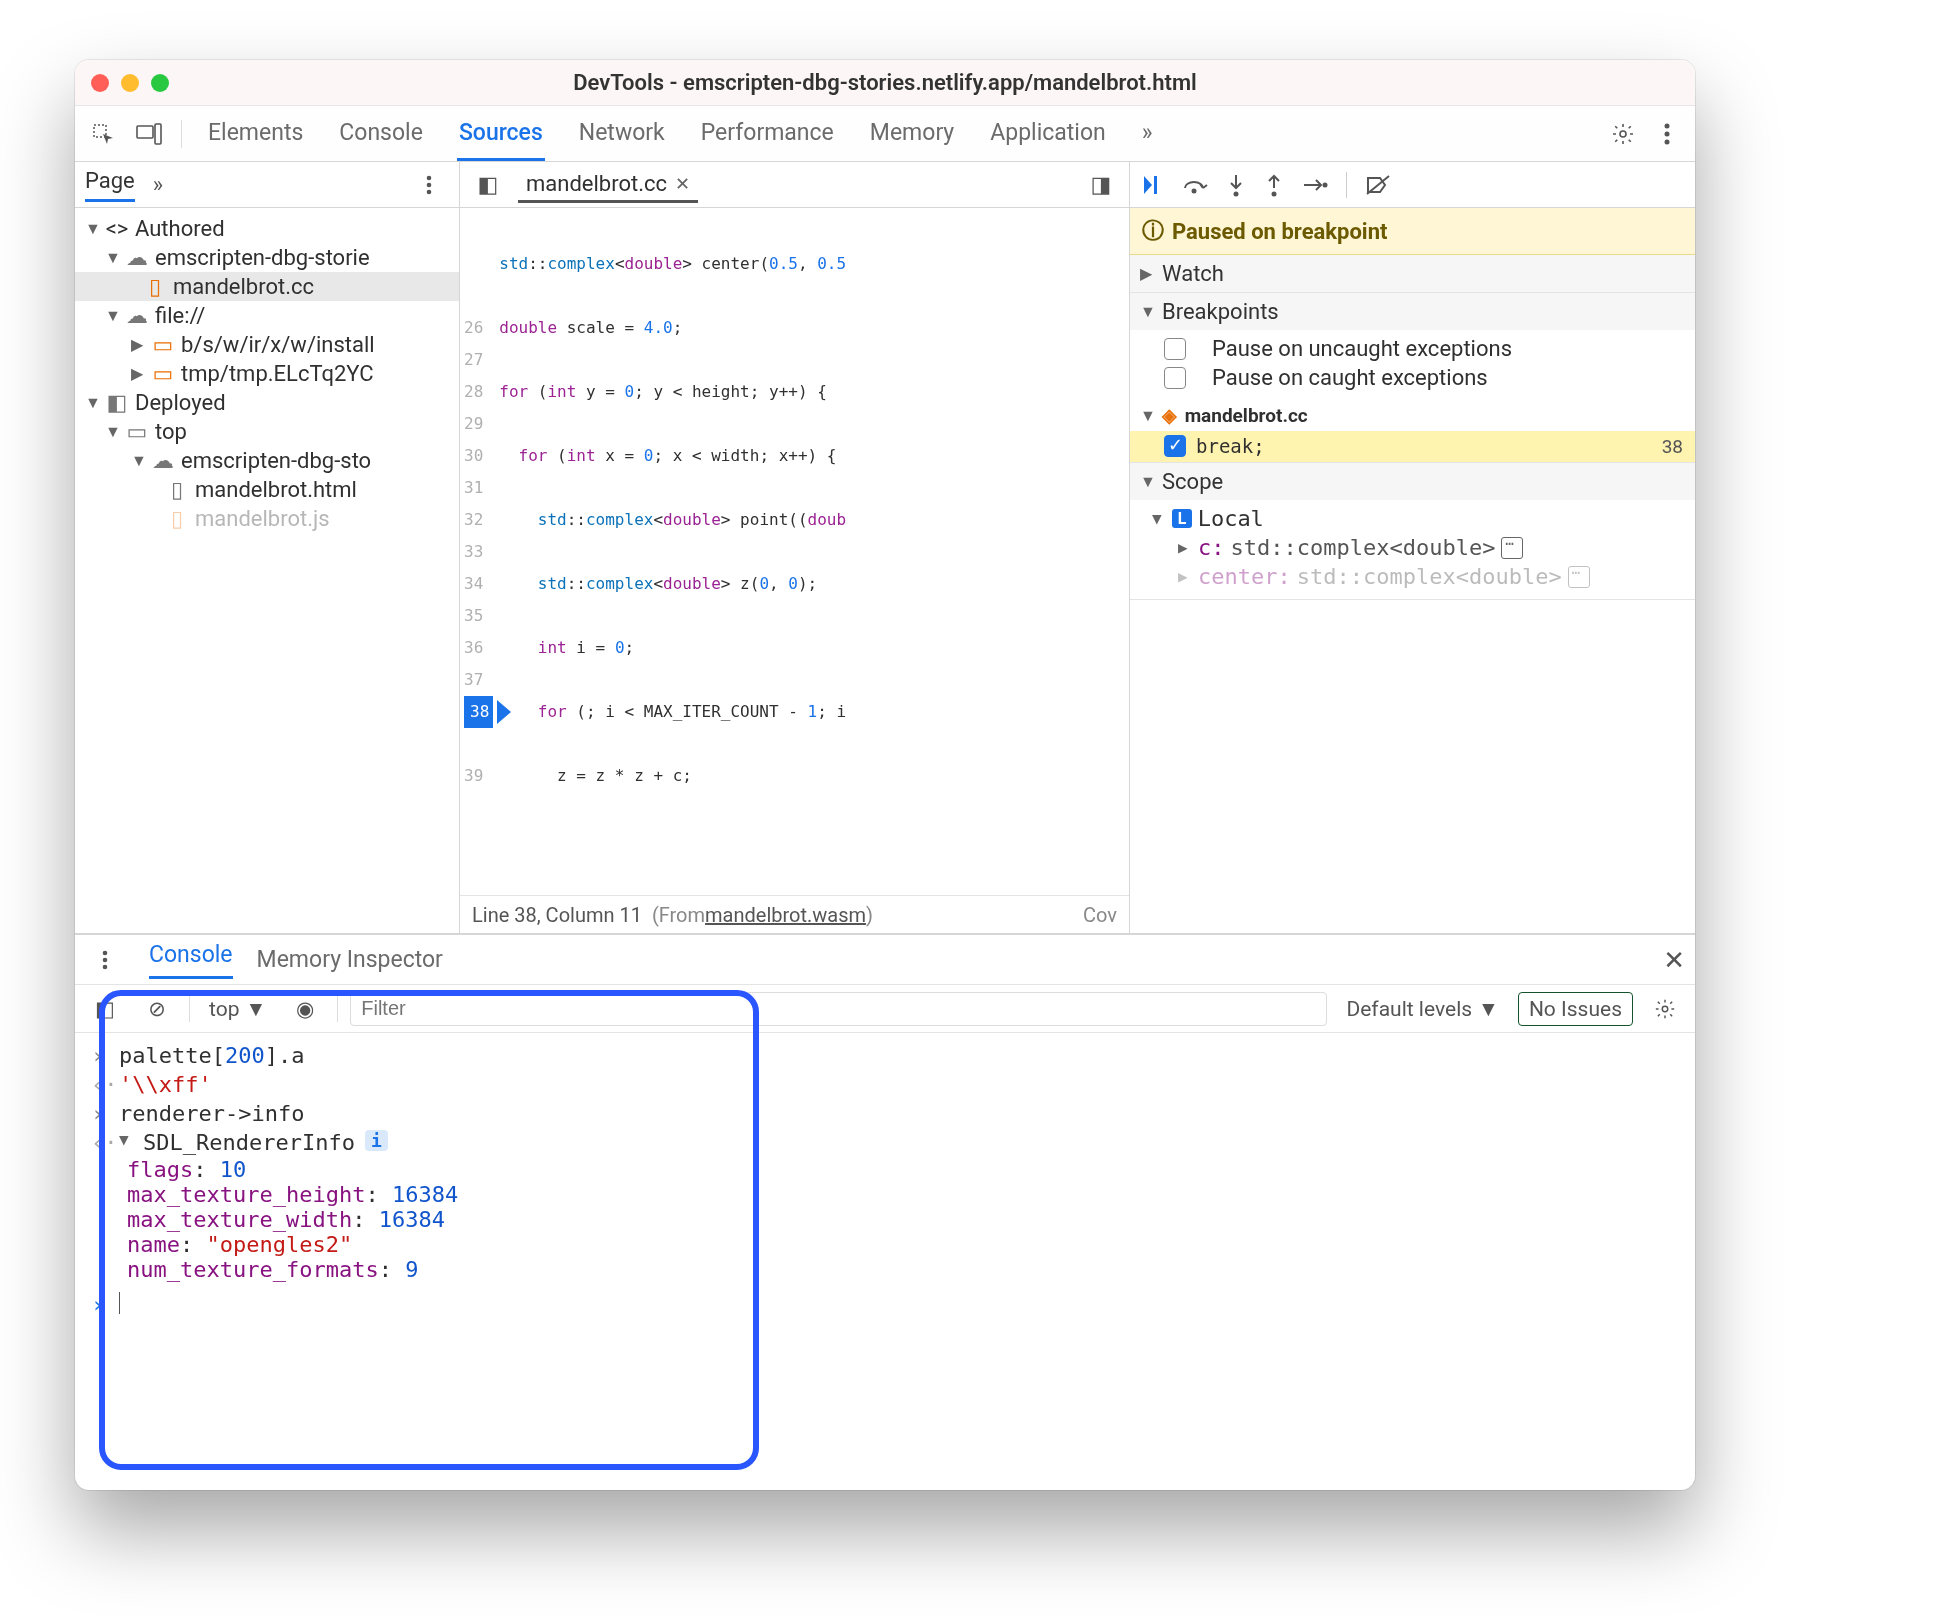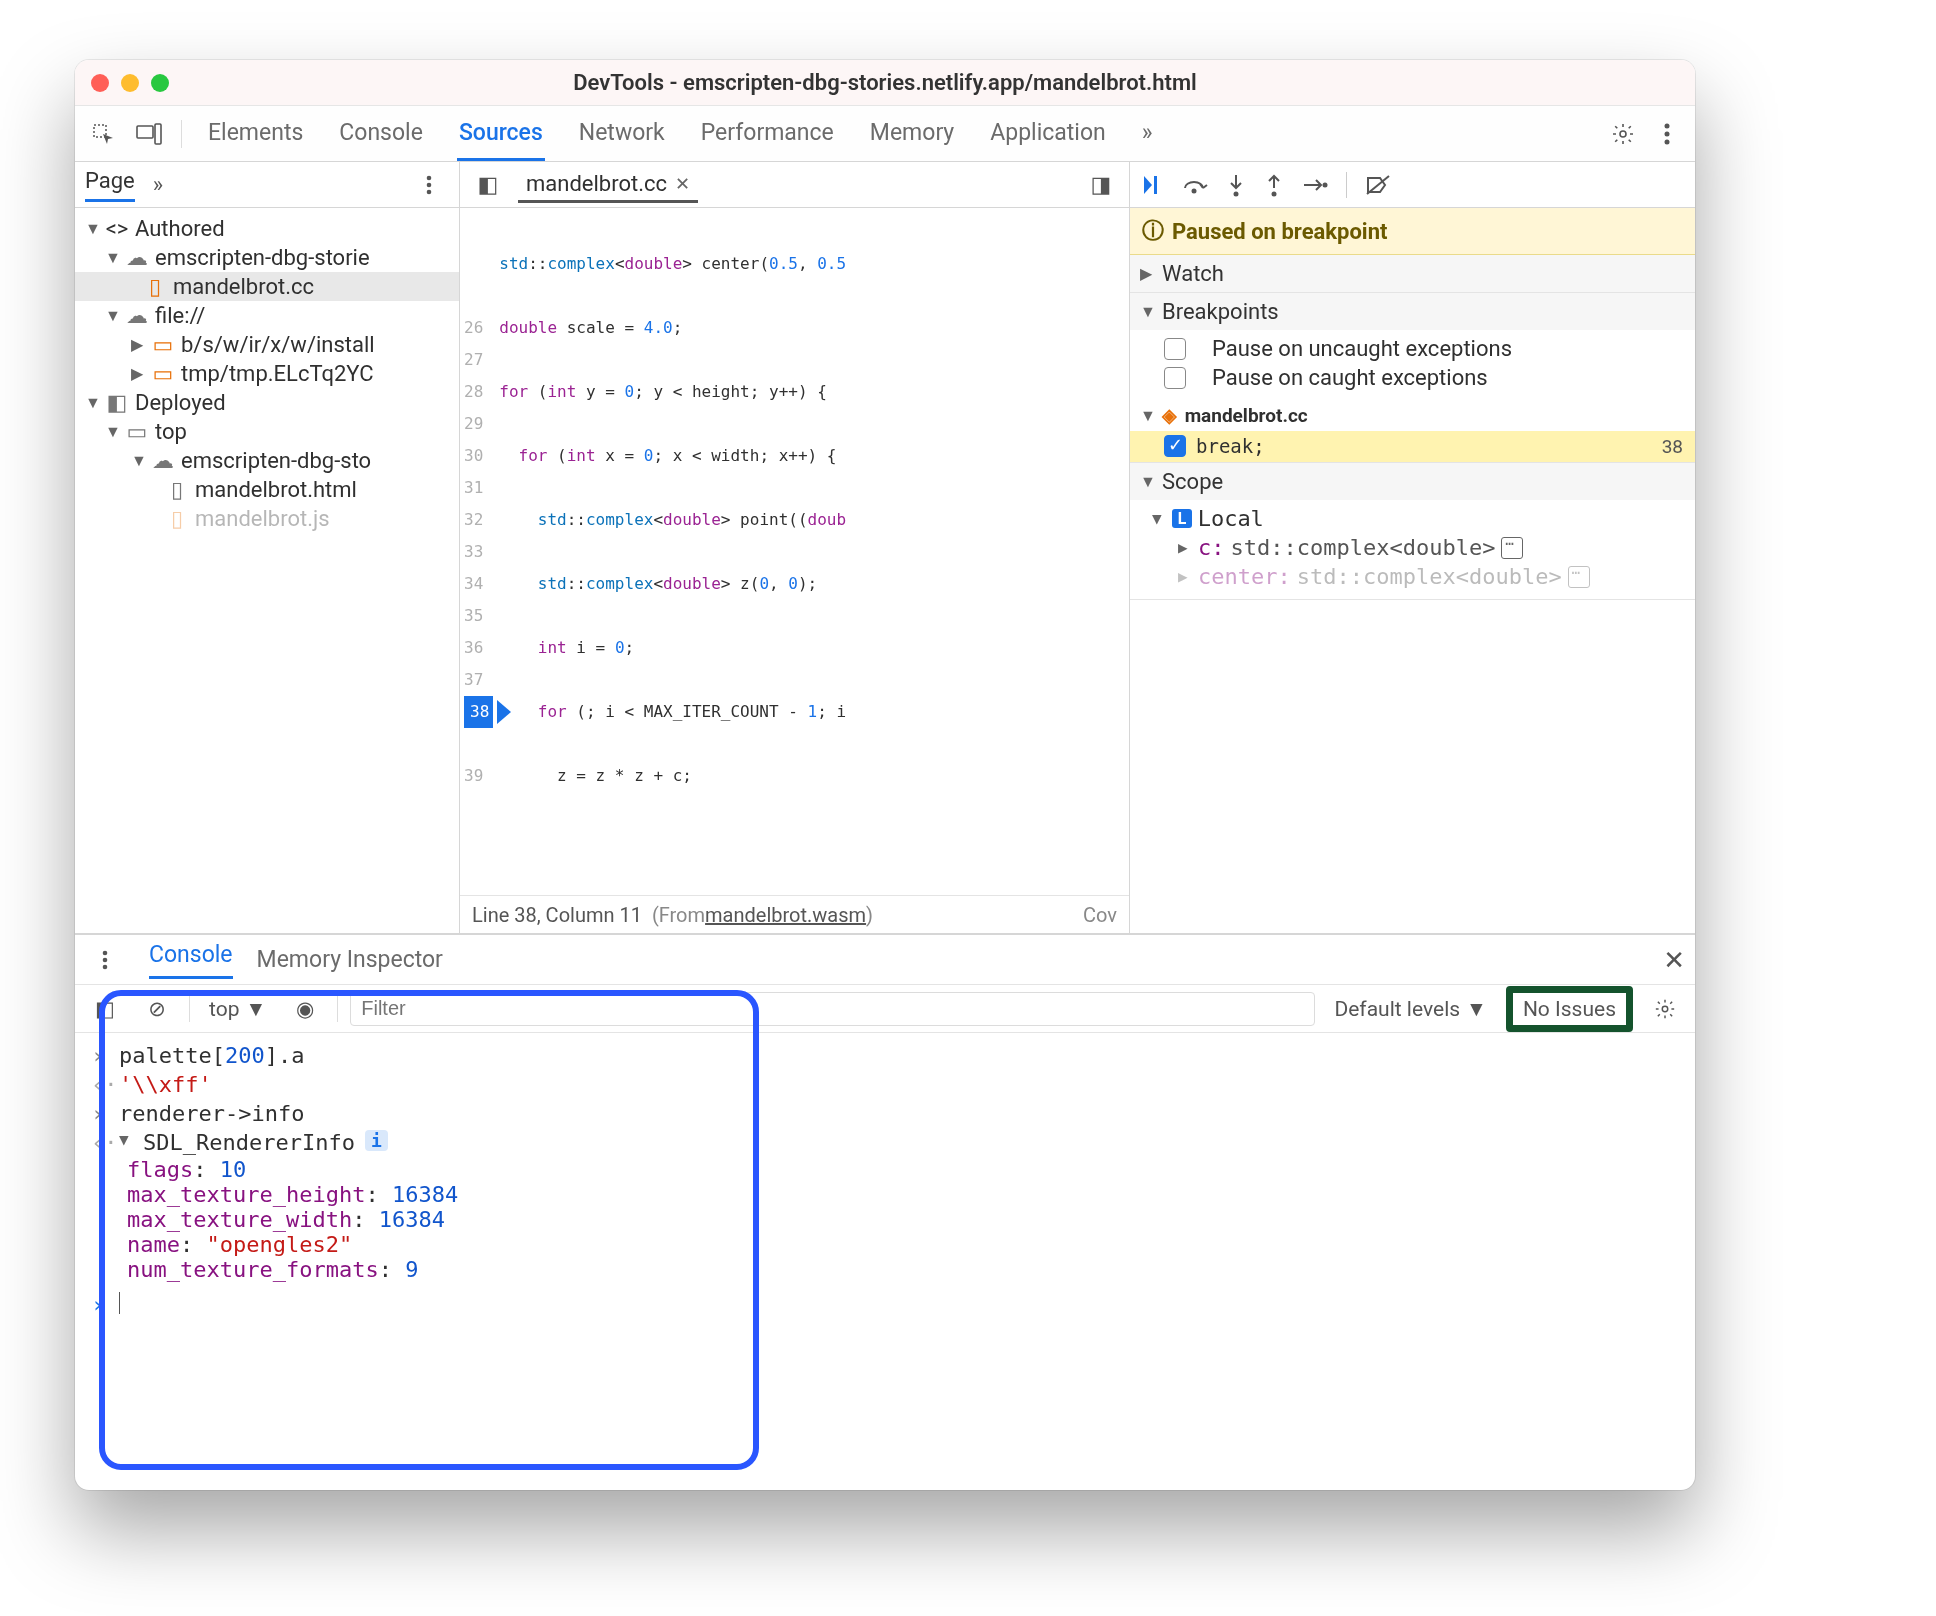--- a/index.html
+++ b/index.html
@@ -69,21 +69,21 @@
 
   
   .drawer { height:556px; display:flex; flex-direction:column; border-top:1px solid #d6d6d6;}
   .drawer-tabs{height:50px;display:flex;align-items:center;padding:0 10px;gap:24px;font-size:23px;color:#6b6b6b;border-bottom:1px solid #e4e4e4;}
   .drawer-tabs .active{color:#1a73e8;border-bottom:3px solid #1a73e8;padding-bottom:8px;}
   .drawer-tabs .close{margin-left:auto;font-size:26px;color:#555;cursor:pointer;}
   .drawer-tools{height:48px;display:flex;align-items:center;gap:12px;padding:0 10px;border-bottom:1px solid #e4e4e4;font-size:21px;color:#555;}
   .drawer-tools .ctx{border:1px solid transparent;padding:2px 6px;display:flex;align-items:center;gap:6px;}
   .filter{flex:1;}
   .filter input{width:100%;height:34px;font-size:20px;border:1px solid #dcdcdc;border-radius:4px;padding:0 10px;color:#777;}
-  .pill{border:7px solid #14532d;border-radius:4px;padding:4px 10px;background:#fff;}
+  .pill{border:1px solid #14532d;border-radius:4px;padding:4px 10px;background:#fff;}
   .console{flex:1;overflow:auto;font-family:ui-monospace,Menlo,monospace;font-size:22px;padding:8px 12px 8px 16px;}
   .console .row{display:flex;gap:10px;align-items:flex-start;padding:2px 0;}
   .console .car{color:#888;width:18px;}
   .console .out{color:#aaa;width:18px;}
   .console .obj{padding-left:36px;}
   .prop{color:#881280;} .pval{color:#1155cc;} .pstr{color:#c41a16;}
   .badge{background:#d9e8fb;color:#1a73e8;font-weight:700;border-radius:4px;padding:0 6px;font-size:18px;}
   .highlight-box{position:absolute;border:6px solid #2a56ff;border-radius:22px;pointer-events:none;}
 
   svg{display:block;}

